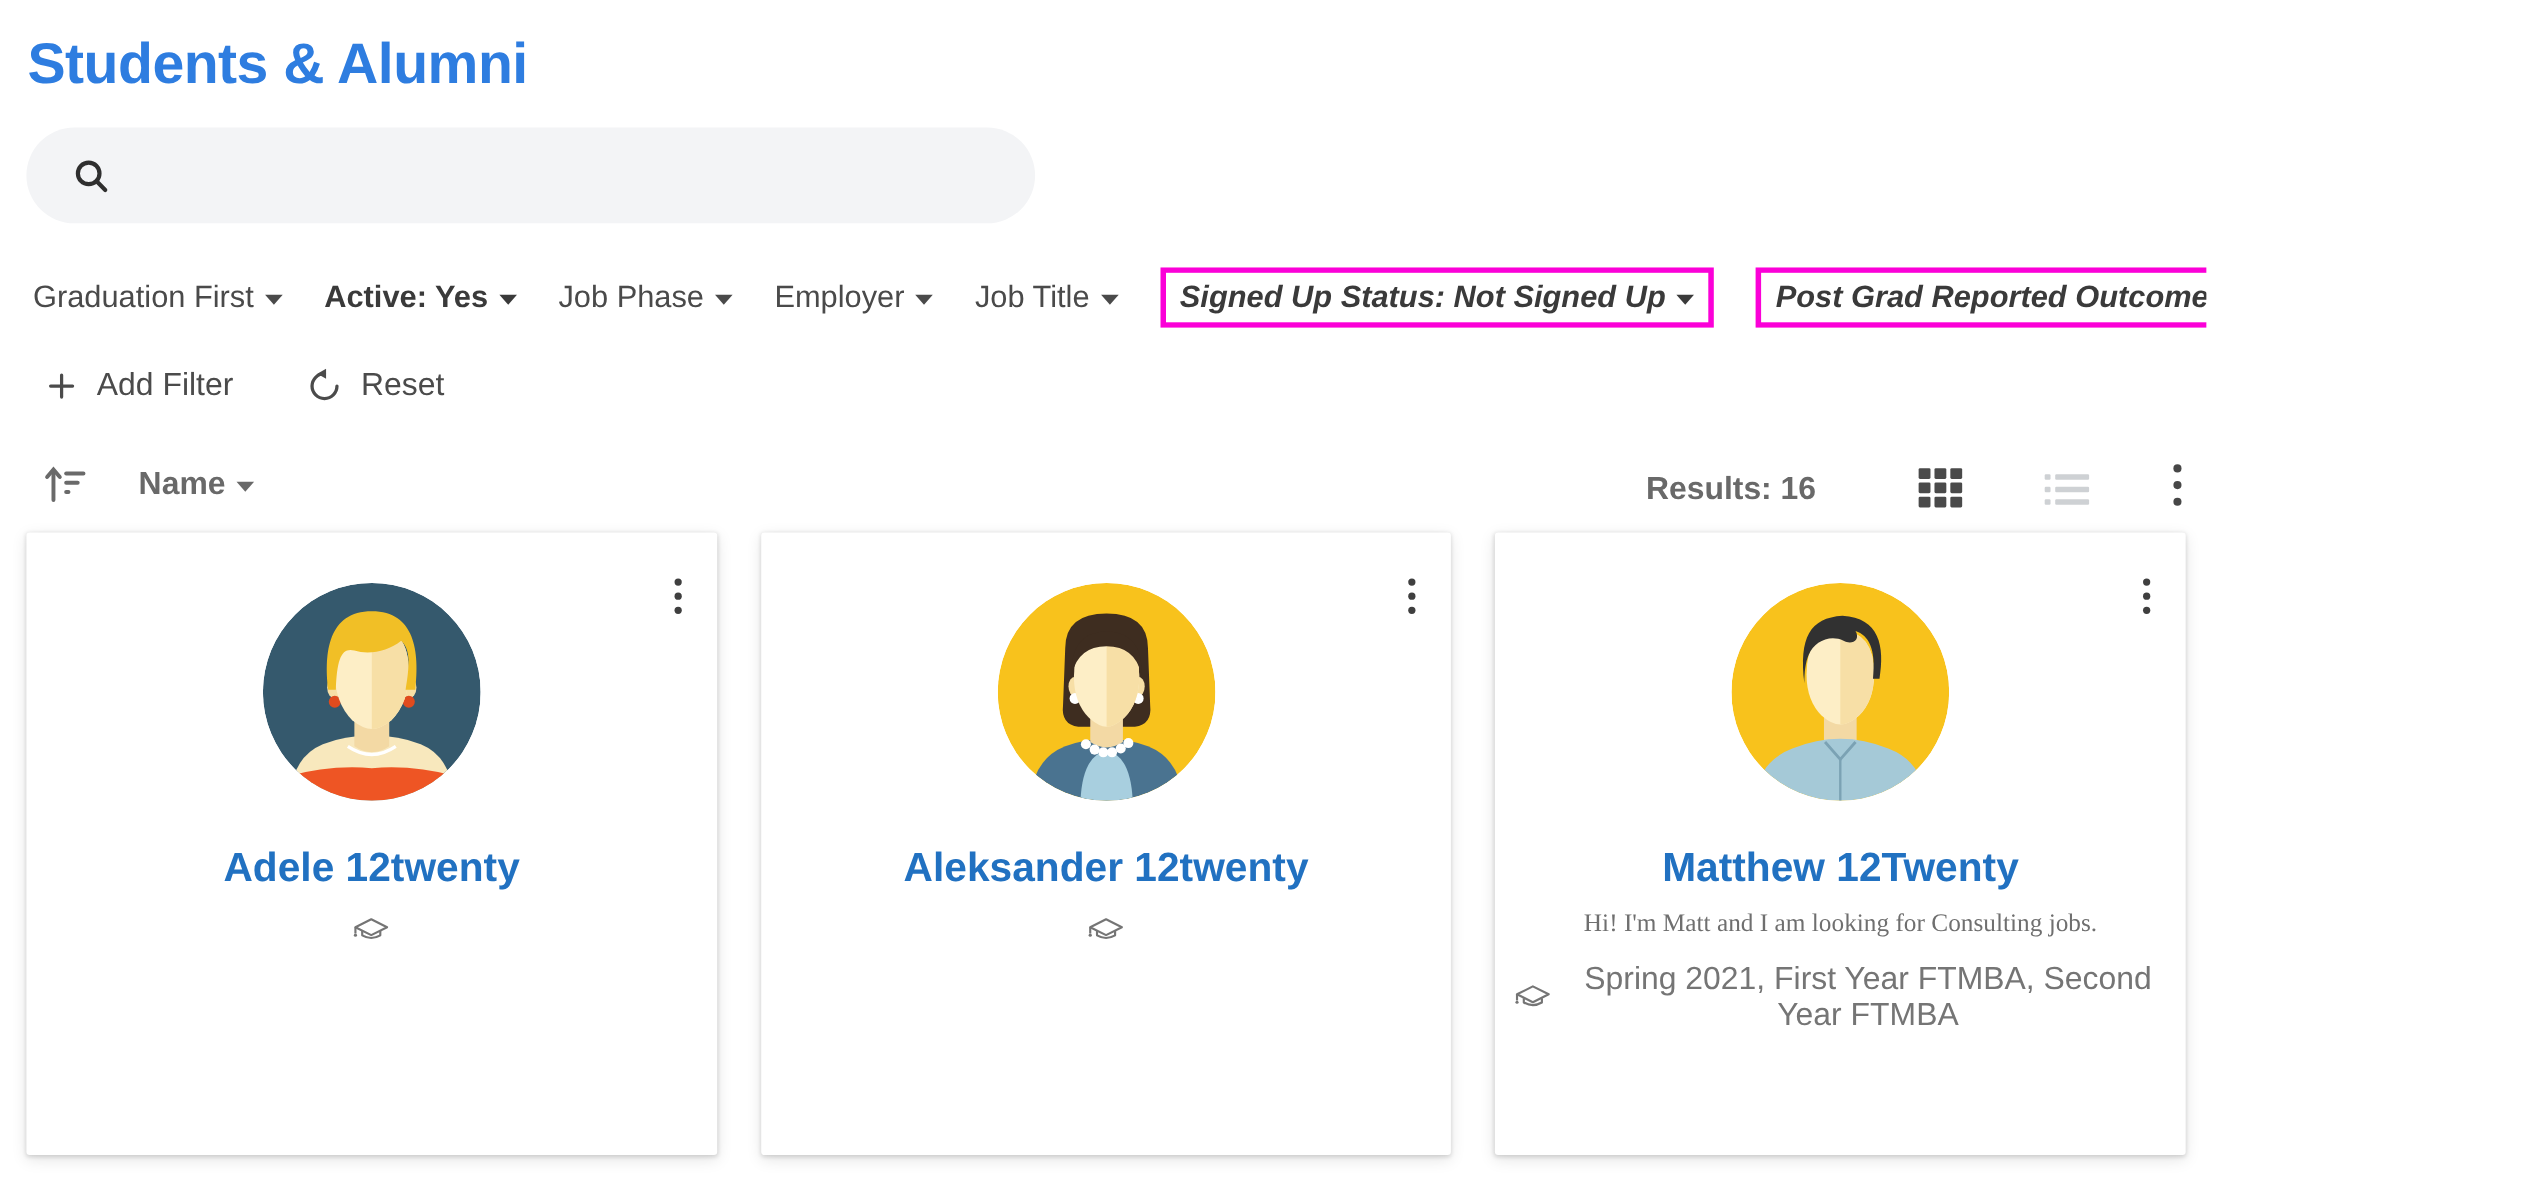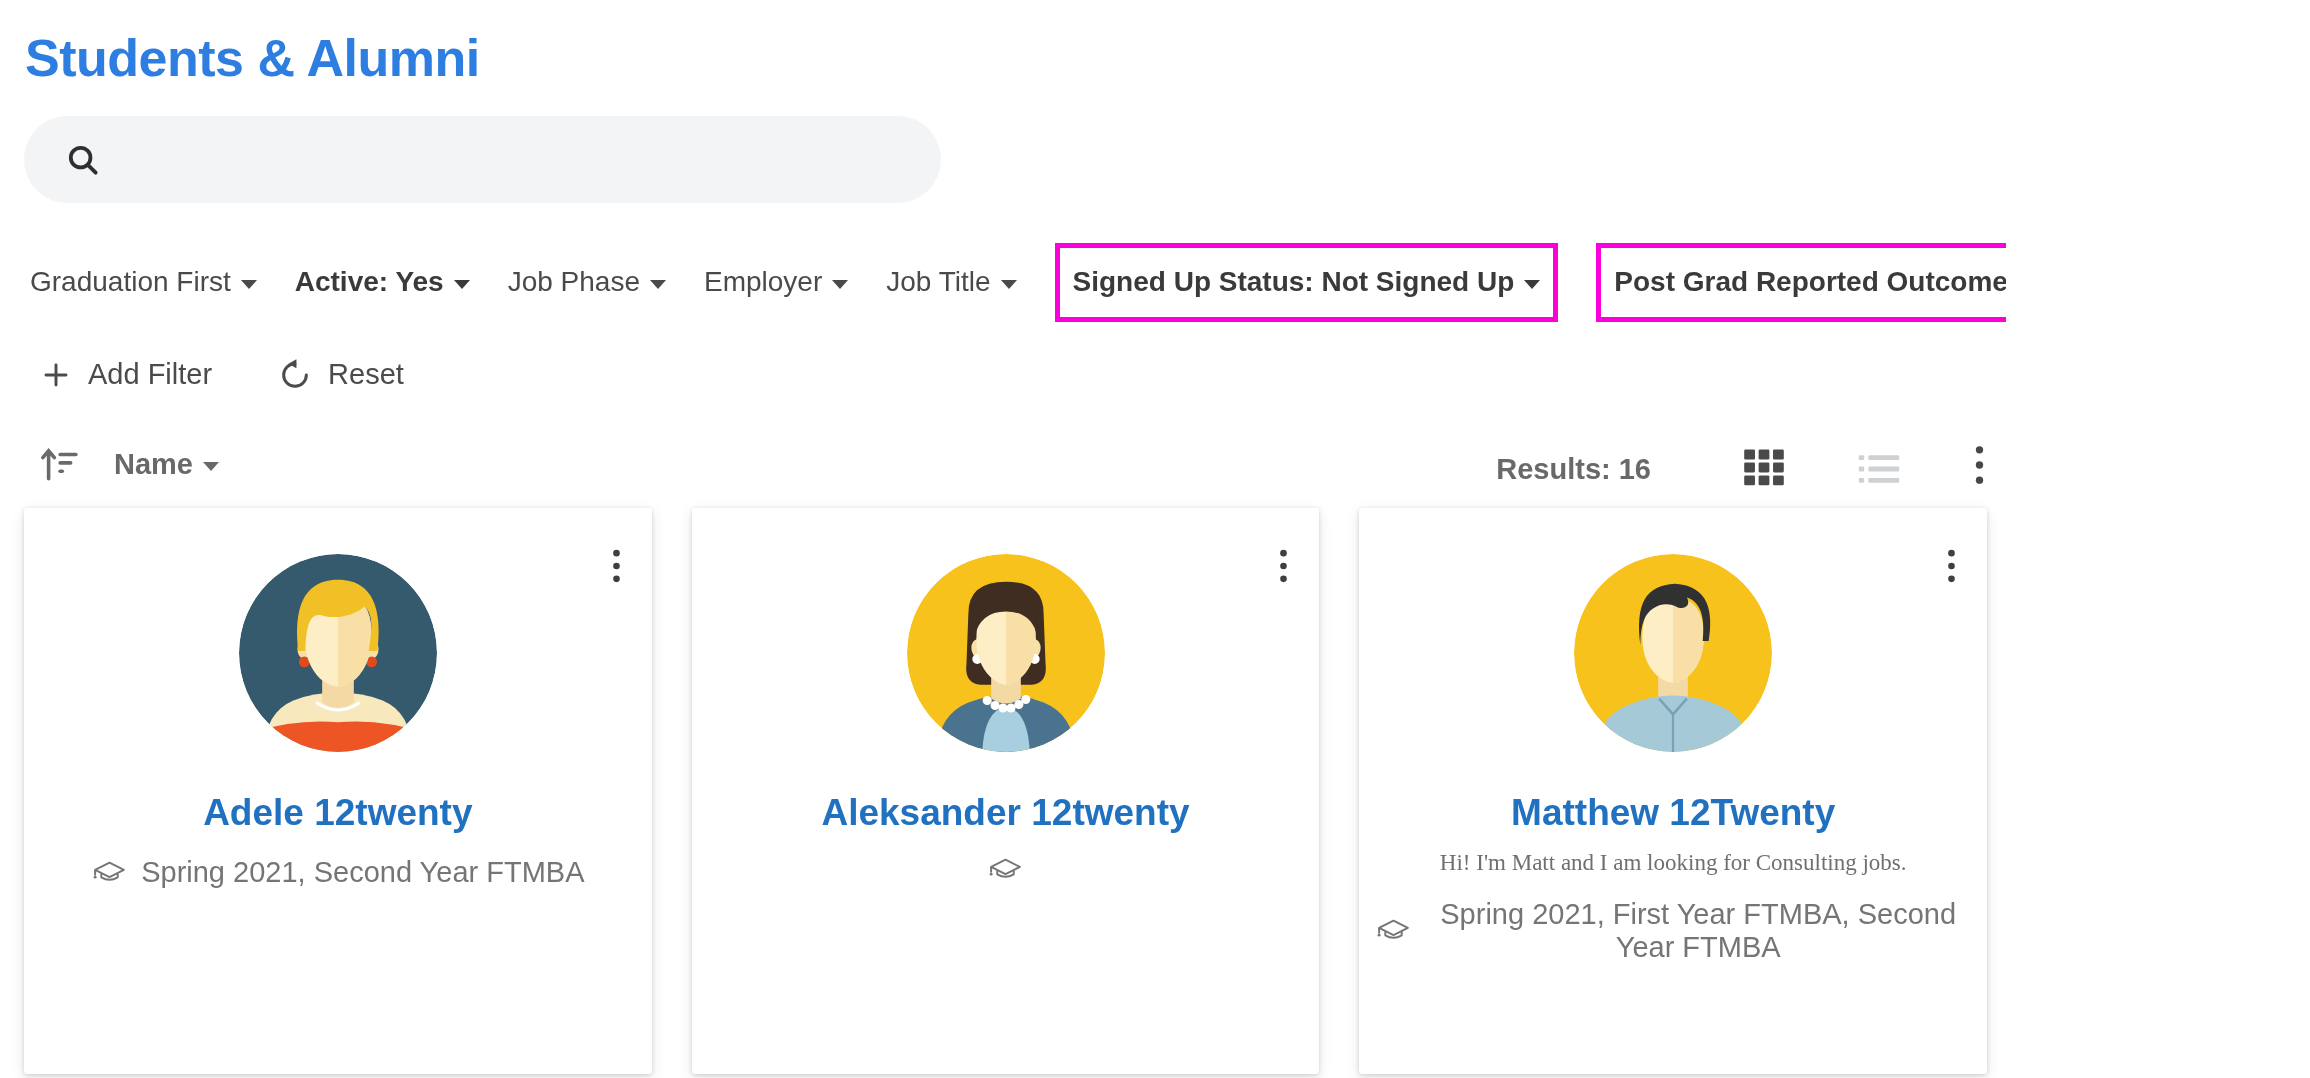--- a/index.html
+++ b/index.html
@@ -15,31 +15,31 @@
     display:flex; align-items:center; padding:0 38px 0 40px; }
   .search-bar input { flex:1; border:none; outline:none; background:transparent; font-size:29px;
     font-family:inherit; color:#444; }
   .search-bar input::placeholder { color:#8e9094; }
   .search-icon-btn { background:none; border:none; cursor:pointer; display:flex; align-items:center; }
 
   
   .filter-row { margin:40px 0 0 30px; display:flex; align-items:center; gap:38px; white-space:nowrap; overflow:hidden; }
   .filter-chip { display:flex; align-items:center; font-size:28px; color:#4a4a4a; cursor:pointer; line-height:1.1; }
   .filter-chip.bold { font-weight:700; color:#3a3a3a; }
-  .filter-chip.hl { border:5px solid #fb00d8; padding:19px 13px; font-weight:700; color:#3a3a3a; }
+  .filter-chip.hl { border:5px solid #fb00d8; padding:7px 13px; font-weight:700; color:#3a3a3a;font-style:italic; }
   .caret { width:0; height:0; border-left:8px solid transparent; border-right:8px solid transparent;
     border-top:9px solid currentColor; display:inline-block; margin-left:10px; margin-top:4px; }
 
   
   .actions-row { margin:36px 0 0 40px; display:flex; align-items:center; gap:66px; }
   .action-btn { display:flex; align-items:center; gap:16px; font-size:29px; color:#4b4b4b; cursor:pointer; background:none; border:none; font-family:inherit; }
 
   
   .toolbar { margin:52px 20px 0 36px; display:flex; align-items:center; }
-  .sort-group { display:flex; align-items:center; gap:36px; cursor:pointer; }
+  .sort-group { display:flex; align-items:center; gap:48px; cursor:pointer; }
   .sort-label { display:flex; align-items:center; font-size:29px; font-weight:700; color:#696969; }
   .toolbar-right { margin-left:auto; display:flex; align-items:flex-end; gap:72px; }
   .results-label { font-size:29px; font-weight:700; color:#696969; margin-right:20px; }
   .icon-btn { background:none; border:none; cursor:pointer; display:flex; align-items:center; padding:0; }
 
   
   .cards { margin-top:22px; padding:0 19px 0 24px; display:flex; gap:40px; }
   .card { position:relative; flex:1; height:566px; background:#fff; border-radius:3px;
     box-shadow:0 1px 4px rgba(0,0,0,0.14), 0 4px 14px rgba(0,0,0,0.10);
     display:flex; flex-direction:column; align-items:center; }
@@ -213,21 +213,20 @@
       <a class="card-name">Adele 12twenty</a>
       <div class="card-edu">
         <span style="display:flex;">
           <svg width="37" height="27" viewBox="0 0 36 25" fill="none" stroke="#757575" stroke-width="1.9" stroke-linejoin="round">
             <path d="M4 10 L18 3 L32 10 L18 17 Z"></path>
             <path d="M10 13.4 L10 17.2 Q18 21.8 26 17.2 L26 13.4"></path>
             <line x1="4" y1="10" x2="4" y2="15.5"></line>
             <circle cx="4" cy="17" r="1.4" fill="#757575" stroke="none"></circle>
           </svg>
         </span>
-        <span>Spring 2021, Second Year FTMBA</span>
       </div>
     </div>
 
     <div class="card">
       <button class="icon-btn card-kebab">
         <span style="display:flex;">
           <svg width="11" height="36" viewBox="0 0 12 38" fill="#3f3f3f">
             <circle cx="6" cy="5" r="3.6"></circle>
               <circle cx="6" cy="19" r="3.6"></circle>
               <circle cx="6" cy="33" r="3.6"></circle>

